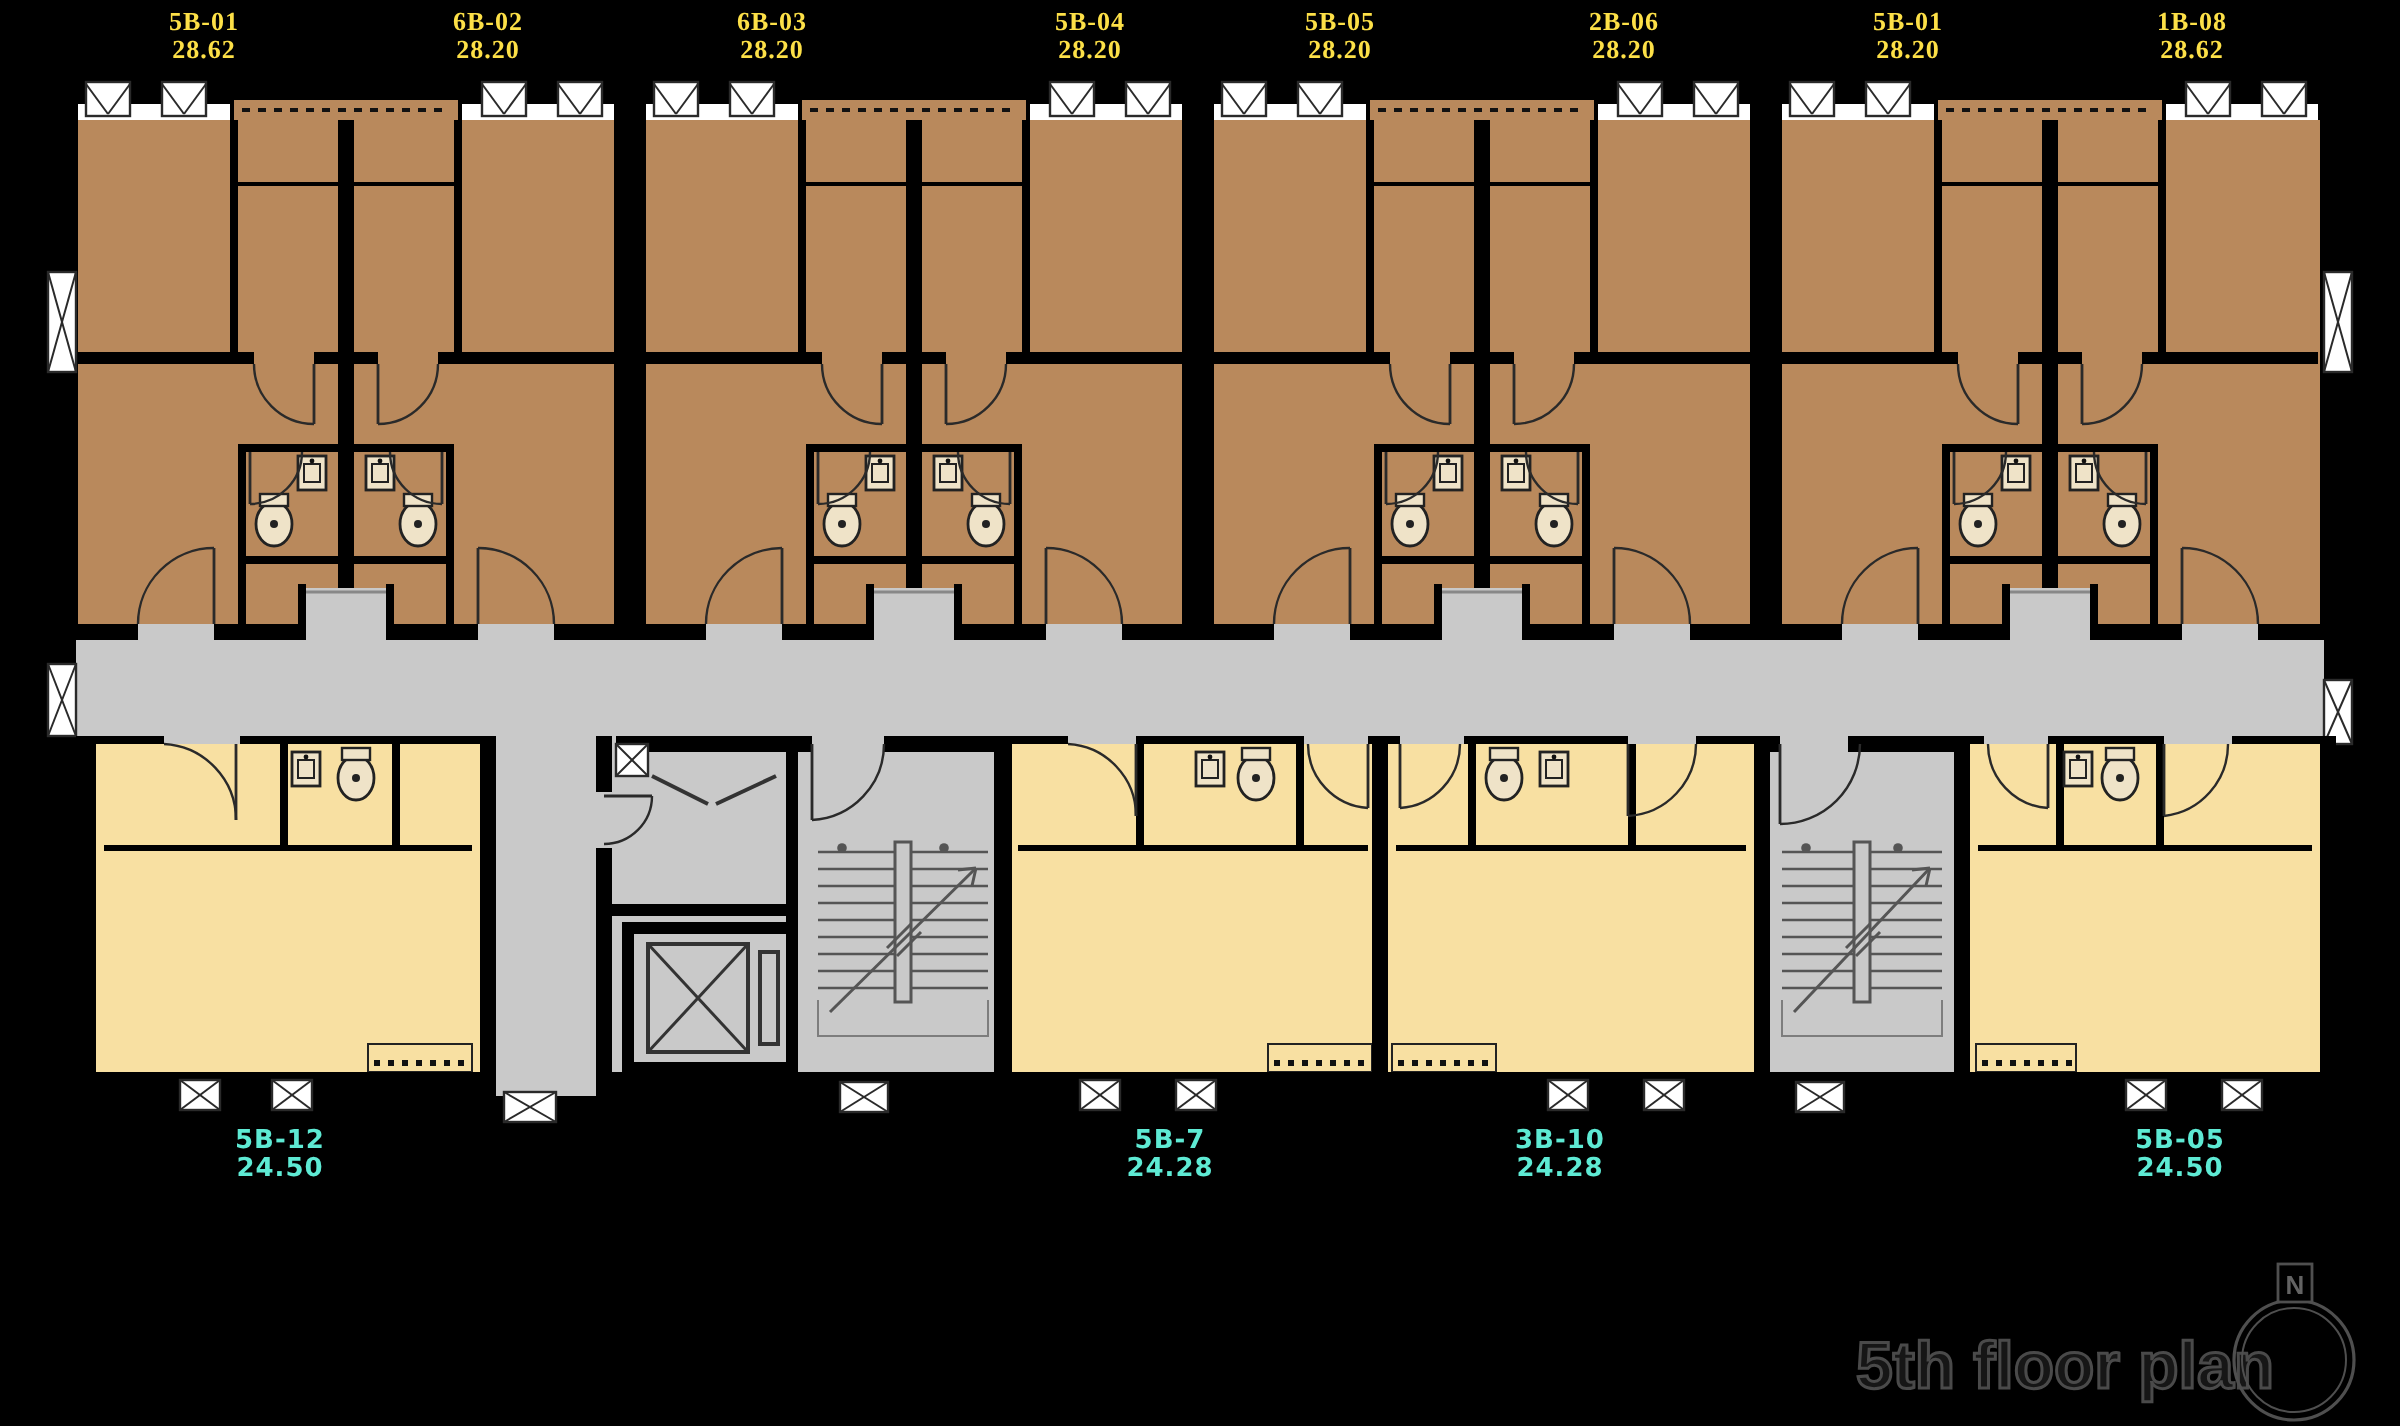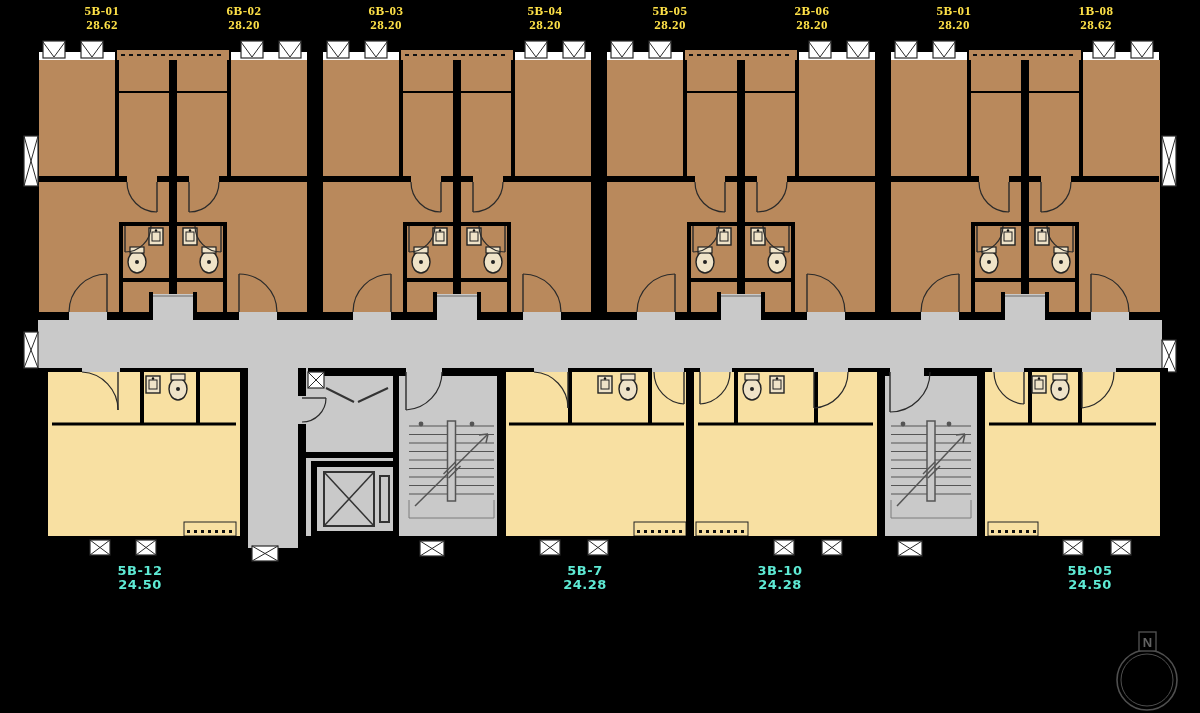--- a/index.html
+++ b/index.html
@@ -520,19 +520,20 @@
   <div class="ulabel top" style="left:615px"><span>5B-05</span><br><span>28.20</span></div>
   <div class="ulabel top" style="left:757px"><span>2B-06</span><br><span>28.20</span></div>
   <div class="ulabel top" style="left:899px"><span>5B-01</span><br><span>28.20</span></div>
   <div class="ulabel top" style="left:1041px"><span>1B-08</span><br><span>28.62</span></div>
 
   <div class="ulabel bot" style="left:85px"><span>5B-12</span><br><span>24.50</span></div>
   <div class="ulabel bot" style="left:530px"><span>5B-7</span><br><span>24.28</span></div>
   <div class="ulabel bot" style="left:725px"><span>3B-10</span><br><span>24.28</span></div>
   <div class="ulabel bot" style="left:1035px"><span>5B-05</span><br><span>24.50</span></div>
 
+  <div class="caption">5th floor plan</div>
   <svg class="compass" width="100" height="85" viewBox="0 0 100 85">
     <circle cx="47" cy="52" r="30" fill="none" stroke="#4f4f4f" stroke-width="1.6"></circle>
     <circle cx="47" cy="52" r="26" fill="none" stroke="#4f4f4f" stroke-width="1"></circle>
     <rect x="39" y="4" width="17" height="19" fill="#000" stroke="#4f4f4f" stroke-width="1.4"></rect>
     <text x="47.5" y="19" text-anchor="middle" font-family="Liberation Sans, sans-serif" font-size="13" font-weight="bold" fill="#636363">N</text>
   </svg>
 </div>
 
 </body></html>

